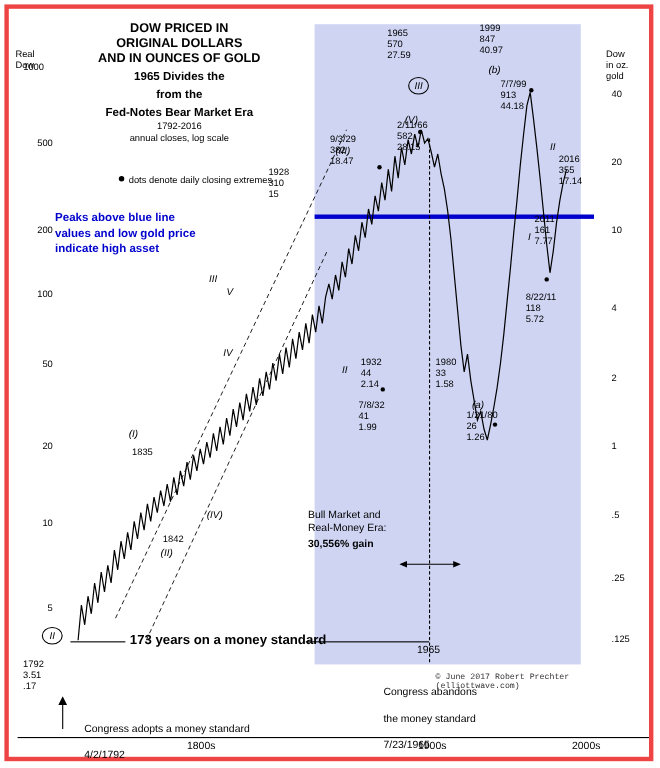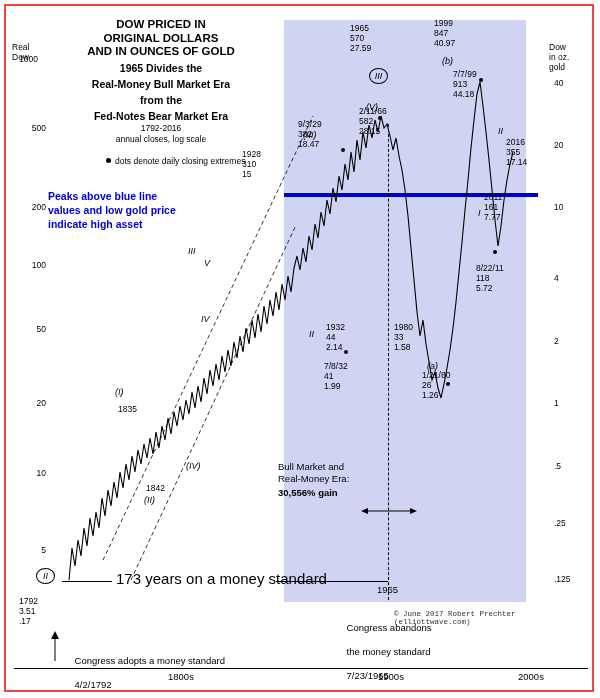--- a/index.html
+++ b/index.html
@@ -6,21 +6,21 @@
   body{
     width:600px;height:698px;
     background:#ffffff;
     font-family:"Liberation Sans", sans-serif;
     color:#000;
     overflow:hidden;
   }
   #root{position:relative;width:600px;height:698px;}
   .frame{
     position:absolute;left:4px;top:4px;width:590px;height:688px;
-    border:2px solid #ef4444;box-sizing:border-box;background:#fff;
+    border:4px solid #ef4444;box-sizing:border-box;background:#fff;
   }
   
   .plot{
     position:absolute;left:45px;top:14px;width:475px;height:582px;
   }
   .shade{
     position:absolute;left:233px;top:0px;width:242px;height:582px;
     background:#c6cdf0;opacity:.85;
   }
   .blueline{
@@ -84,21 +84,20 @@
     <div class="dot" style="left:442px;top:230px;"></div>
 
     <div class="vdash" style="left:337px;top:104px;height:476px;"></div>
   </div>
 
   <div class="titleblock">
     <div class="t1">DOW PRICED IN</div>
     <div class="t1">ORIGINAL DOLLARS</div>
     <div class="t1">AND IN OUNCES OF GOLD</div>
     <div class="t2">1965 Divides the</div>
-    <div class="t2">Real-Money Bull Market Era</div>
     <div class="t2">from the</div>
     <div class="t2">Fed-Notes Bear Market Era</div>
     <div class="t3" style="margin-top:0">1792-2016</div>
     <div class="t3" style="margin-top:0">annual closes, log scale</div>
   </div>
 
   <div class="dots">
     <span style="display:inline-block;width:5px;height:5px;border-radius:50%;background:#000;vertical-align:1px;margin-right:4px;"></span><span>dots denote daily closing extremes</span>
   </div>
 
@@ -206,21 +205,21 @@
   <div class="arrowrow" style="left:355px;top:499px;">
     <svg width="56" height="12" viewBox="0 0 56 12">
       <line x1="6" y1="6" x2="50" y2="6" stroke="#000" stroke-width="1"></line>
       <polygon points="0,6 7,3 7,9" fill="#000"></polygon>
       <polygon points="56,6 49,3 49,9" fill="#000"></polygon>
     </svg>
   </div>
 
   <div class="hrule" style="left:56px;top:575px;width:50px;"></div>
   <div class="hrule" style="left:270px;top:575px;width:112px;"></div>
-  <div class="ann" style="left:110px;top:568px;font-size:15px;">173 years on a money standard</div>
+  <div class="ann" style="left:110px;top:568px;font-size:12px;font-weight:bold;">173 years on a money standard</div>
 
   <div class="ann" style="left:371px;top:579px;font-size:9.5px;">1965</div>
 
   <div class="ann" style="left:330px;top:604px;font-size:9.5px;line-height:12px;">
     <span>Congress abandons</span><br>
     <span>the money standard</span><br>
     <span>7/23/1965</span>
   </div>
 
   <svg style="position:absolute;left:43px;top:625px;" width="12" height="30" viewBox="0 0 12 30">

